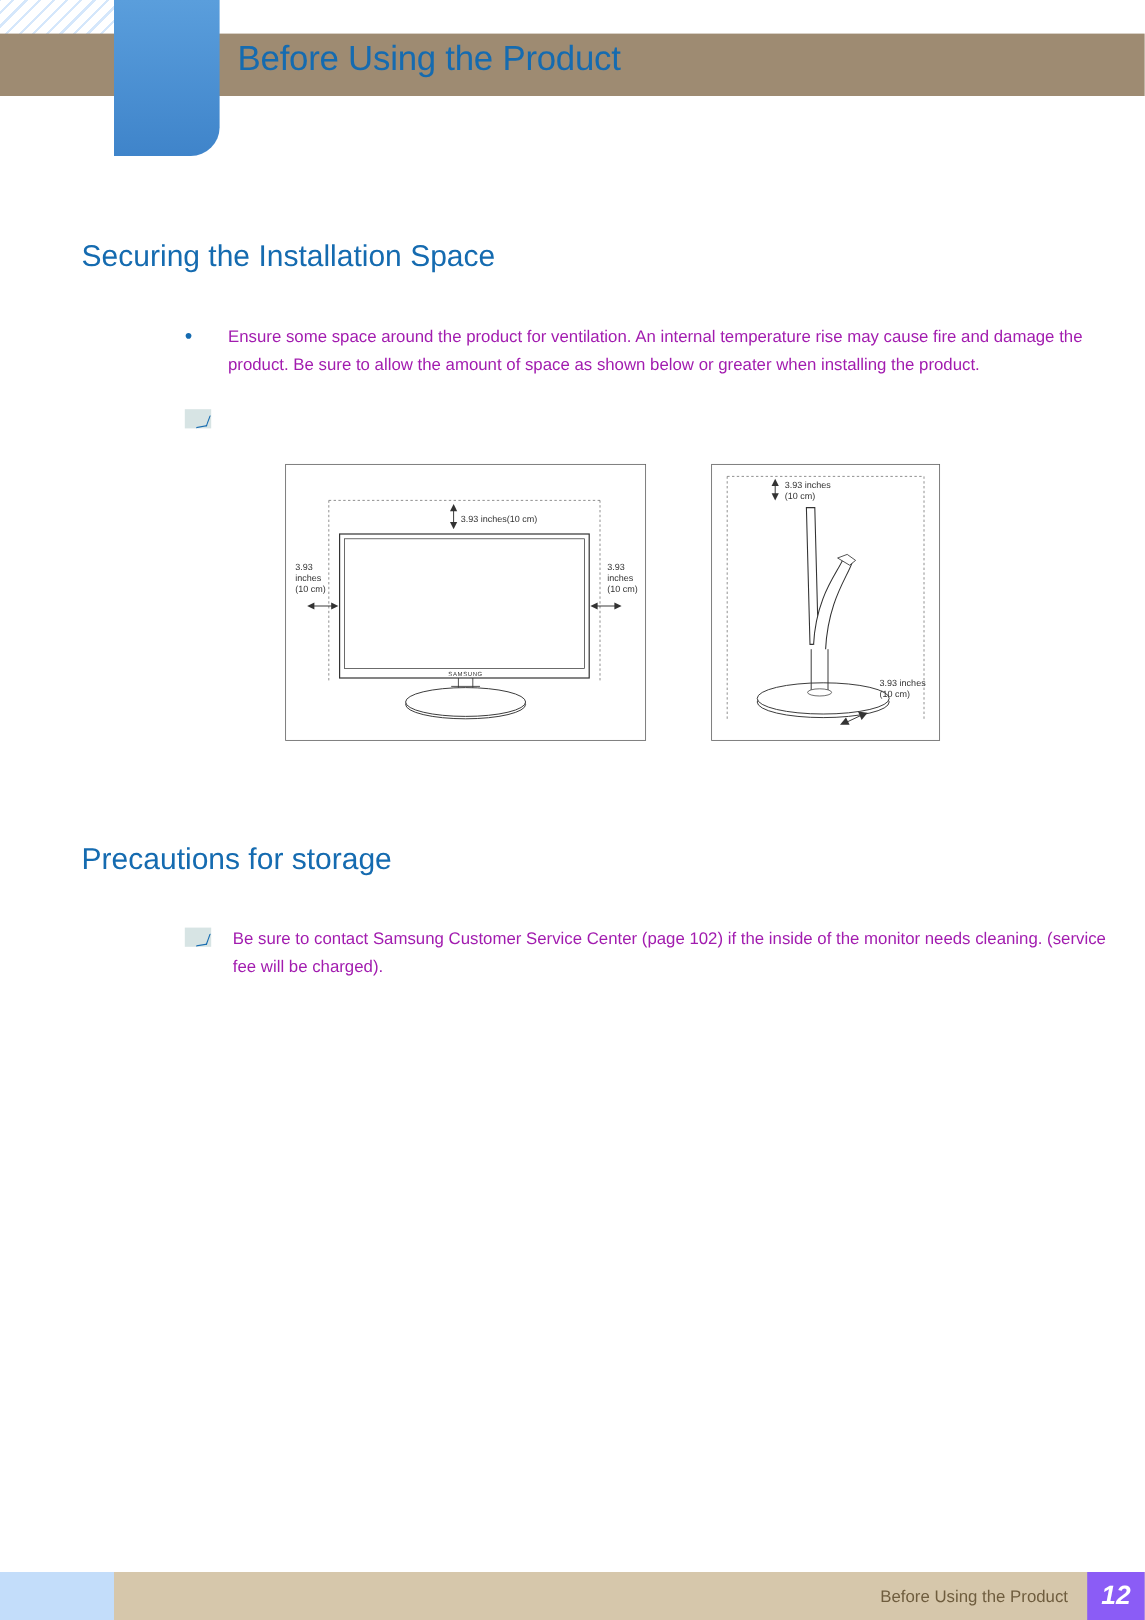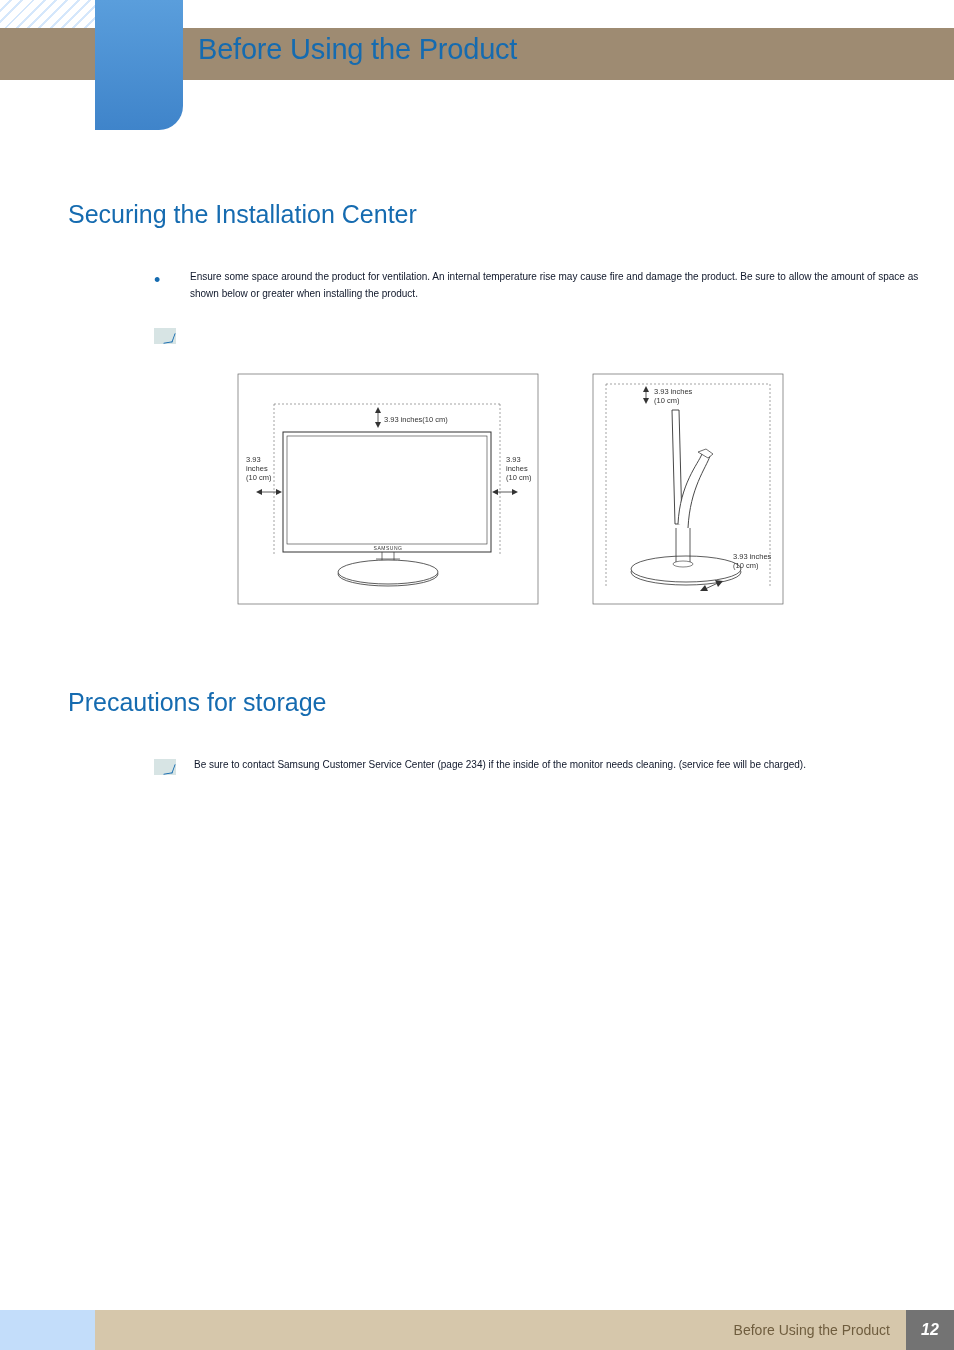--- a/index.html
+++ b/index.html
@@ -66,23 +66,23 @@
   }
   .bullet {
     color: #156bb0;
     font-size: 18px;
     line-height: 10px;
     width: 36px;
     flex-shrink: 0;
     padding-top: 6px;
   }
   .body-text {
-    font-size: 10px;
+    font-size: 14px;
     line-height: 1.65;
-    color: #0f172a;
+    color: #a21caf;
   }
   .note-row {
     display: flex;
     margin-left: 86px;
     margin-bottom: 20px;
     align-items: flex-start;
   }
   .note-icon {
     width: 22px;
     height: 16px;
@@ -123,23 +123,23 @@
     display: flex;
     align-items: stretch;
     height: 40px;
   }
   .footer-text {
     color: #6f5d3e;
     font-size: 14px;
     padding: 12px 16px 0 0;
   }
   .page-num-box {
-    background: #737373;
+    background: #8b5cf6;
     color: #fff;
-    font-size: 16px;
+    font-size: 22px;
     font-style: italic;
     font-weight: bold;
     width: 48px;
     display: flex;
     align-items: center;
     justify-content: center;
   }
   .footer-left-stripe {
     position: absolute;
     bottom: 0;
@@ -153,21 +153,21 @@
 </head>
 <body>
 
 <div class="hatch"></div>
 <div class="top-banner"></div>
 <div class="left-tab"></div>
 <div class="page-title">Before Using the Product</div>
 
 <div class="content">
 
-  <h2 class="section-heading">Securing the Installation Center</h2>
+  <h2 class="section-heading">Securing the Installation Space</h2>
 
   <div class="bullet-row">
     <div class="bullet">•</div>
     <div class="body-text">Ensure some space around the product for ventilation. An internal temperature rise may cause fire and damage the product. Be sure to allow the amount of space as shown below or greater when installing the product.</div>
   </div>
 
   <div class="note-row">
     <div class="note-icon"></div>
   </div>
 
@@ -238,21 +238,21 @@
       <line x1="492" y1="218" x2="475" y2="226" stroke="#333" stroke-width="0.8"></line>
       <polygon points="472,227 480,227 477,221" fill="#333"></polygon>
       <polygon points="495,217 487,216 490,223" fill="#333"></polygon>
     </svg>
   </div>
 
   <h2 class="section-heading" style="margin-top:70px">Precautions for storage</h2>
 
   <div class="note-row" style="margin-top:40px">
     <div class="note-icon"></div>
-    <div class="body-text">Be sure to contact Samsung Customer Service Center (page 234) if the inside of the monitor needs cleaning. (service fee will be charged).</div>
+    <div class="body-text">Be sure to contact Samsung Customer Service Center (page 102) if the inside of the monitor needs cleaning. (service fee will be charged).</div>
   </div>
 
 </div>
 
 <div class="footer-bar"></div>
 <div class="footer-left-stripe"></div>
 <div class="footer-right">
   <div class="footer-text">Before Using the Product</div>
   <div class="page-num-box">12</div>
 </div>

